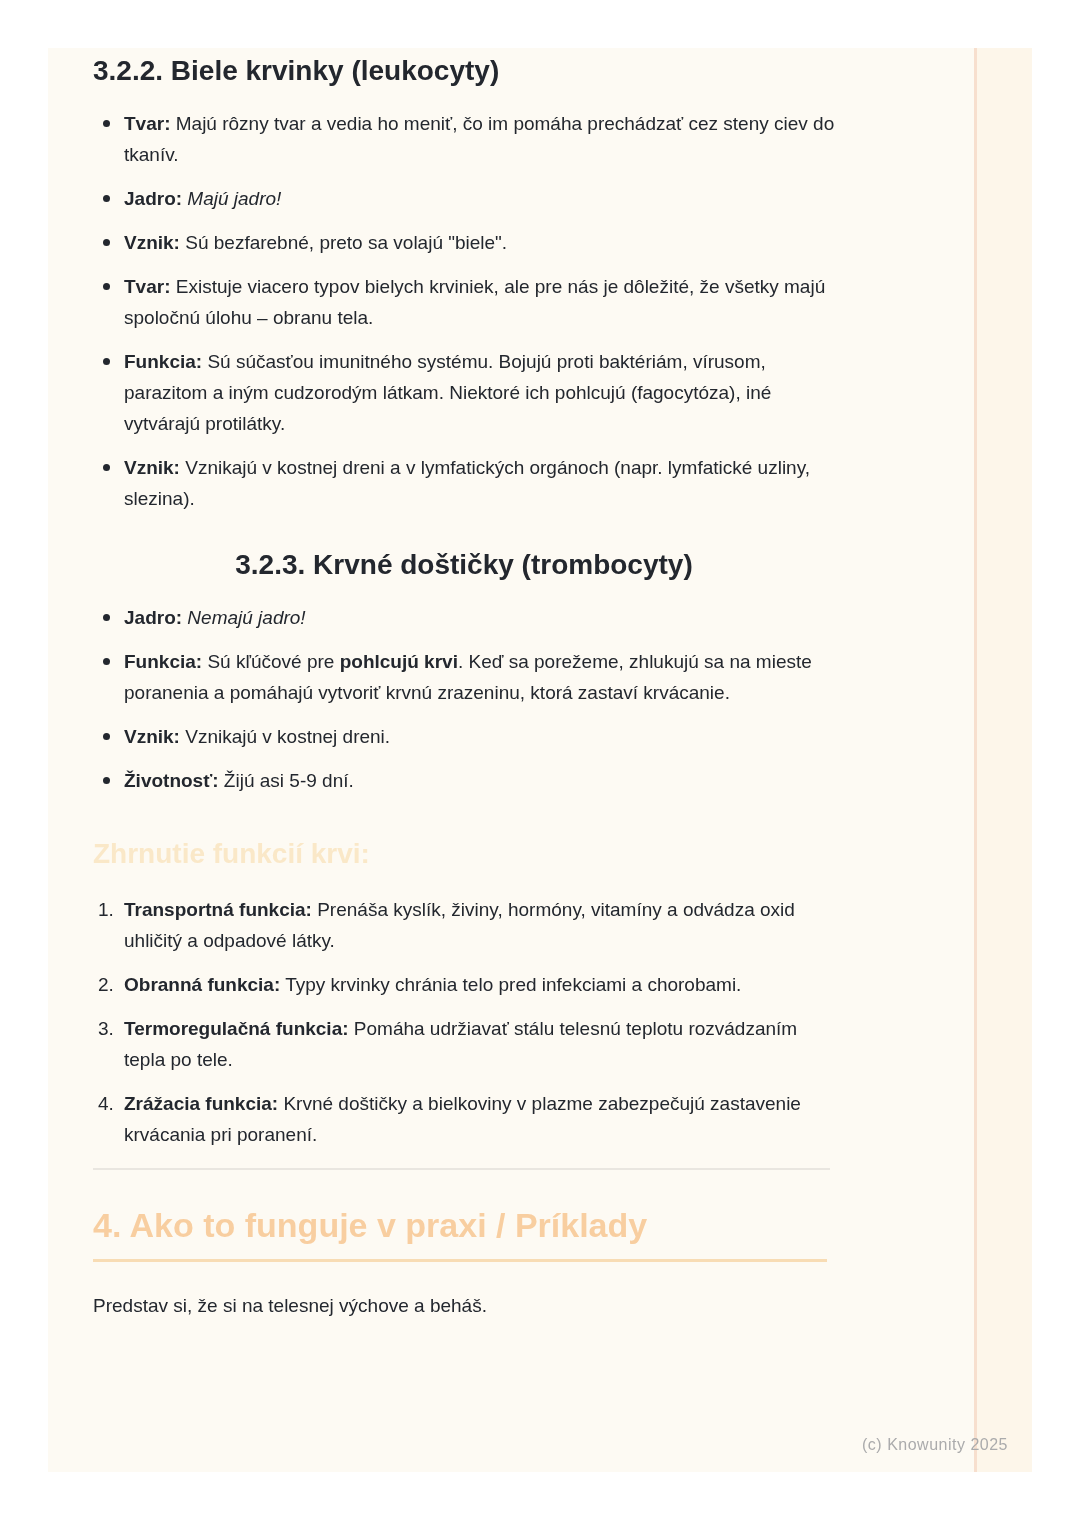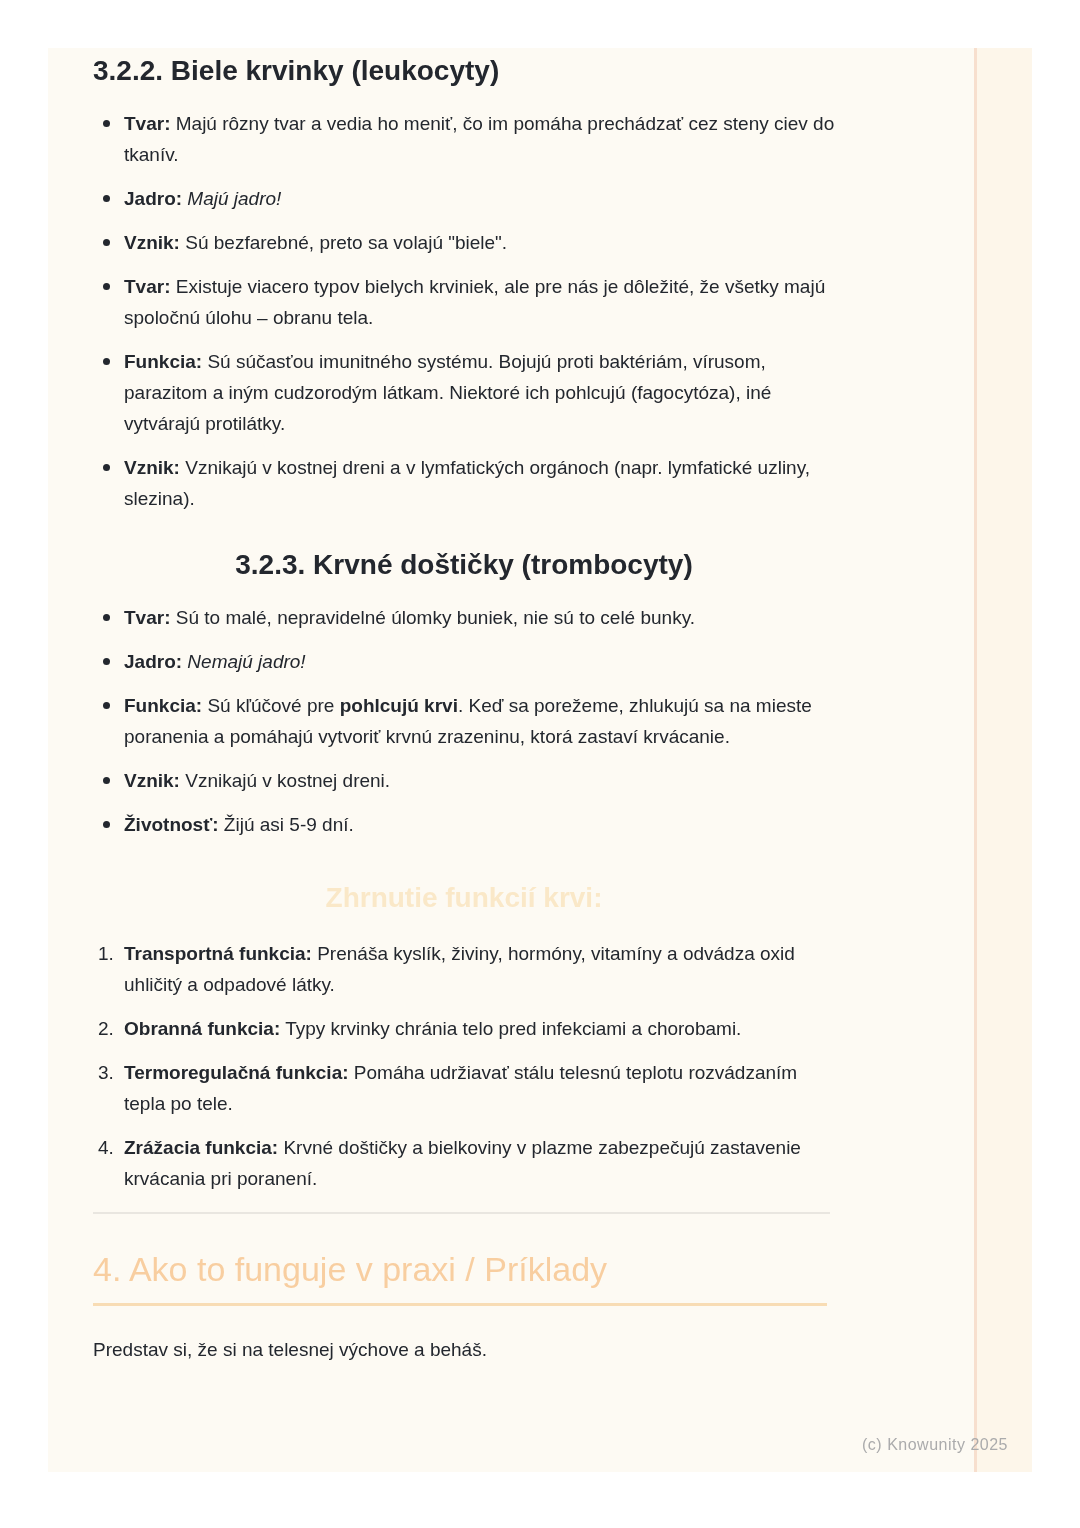--- a/index.html
+++ b/index.html
@@ -53,21 +53,20 @@
     margin-top:4px;
     letter-spacing:0;
   }
   h2.section-h.second{ margin-top:36px;text-align:center; }
   h2.summary-h{
     font-size:28px;
     font-weight:700;
     line-height:36px;
     margin-top:40px;
     color:var(--accent-peach-faint);
-    text-align:center;
   }
   ul.doc-list, ol.doc-list{
     list-style:none;
     margin-top:22px;
     counter-reset:item;
   }
   ul.doc-list li, ol.doc-list li{
     position:relative;
     padding-left:31px;
     font-size:19px;
@@ -94,21 +93,21 @@
   em{ font-style:italic; }
   hr.divider{
     border:none;
     height:2px;
     width:737px;
     background:var(--divider-gray);
     margin-top:18px;
   }
   h1.chapter-h{
     font-size:34px;
-    font-weight:400;
+    font-weight:700;
     line-height:44px;
     margin-top:33px;
     color:var(--accent-peach);
   }
   hr.chapter-rule{
     border:none;
     height:3px;
     width:734px;
     background:var(--accent-rule);
     margin-top:12px;
@@ -141,21 +140,20 @@
         <li><strong>Jadro:</strong><em> Majú jadro!</em></li>
         <li><strong>Vznik:</strong><span> Sú bezfarebné, preto sa volajú "biele".</span></li>
         <li><strong>Tvar:</strong><span> Existuje viacero typov bielych krviniek, ale pre nás je dôležité, že všetky majú spoločnú úlohu – obranu tela.</span></li>
         <li><strong>Funkcia:</strong><span> Sú súčasťou imunitného systému. Bojujú proti baktériám, vírusom, parazitom a iným cudzorodým látkam. Niektoré ich pohlcujú (fagocytóza), iné vytvárajú protilátky.</span></li>
         <li><strong>Vznik:</strong><span> Vznikajú v kostnej dreni a v lymfatických orgánoch (napr. lymfatické uzliny, slezina).</span></li>
       </ul>
 
     <h2 class="section-h second">3.2.3. Krvné doštičky (trombocyty)</h2>
 
     <ul class="doc-list">
-        <li><strong>Tvar:</strong><span> Sú to malé, nepravidelné úlomky buniek, nie sú to celé bunky.</span></li>
         <li><strong>Jadro:</strong><em> Nemajú jadro!</em></li>
         <li><strong>Funkcia:</strong><span> Sú kľúčové pre </span><strong>pohlcujú krvi</strong><span>. Keď sa porežeme, zhlukujú sa na mieste poranenia a pomáhajú vytvoriť krvnú zrazeninu, ktorá zastaví krvácanie.</span></li>
         <li><strong>Vznik:</strong><span> Vznikajú v kostnej dreni.</span></li>
         <li><strong>Životnosť:</strong><span> Žijú asi 5-9 dní.</span></li>
       </ul>
 
     <h2 class="summary-h">Zhrnutie funkcií krvi:</h2>
 
     <ol class="doc-list">
         <li><strong>Transportná funkcia:</strong><span> Prenáša kyslík, živiny, hormóny, vitamíny a odvádza oxid uhličitý a odpadové látky.</span></li>

